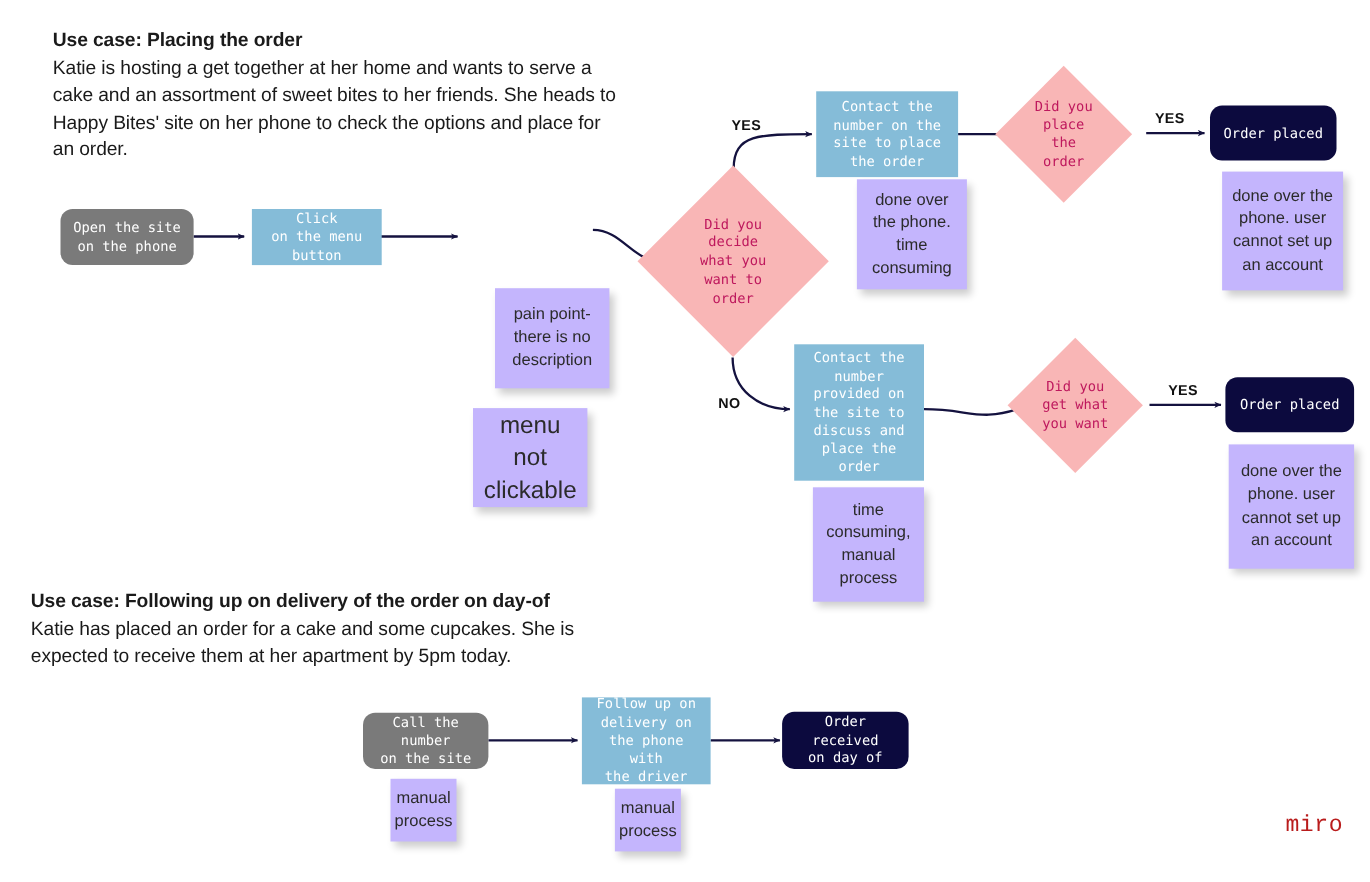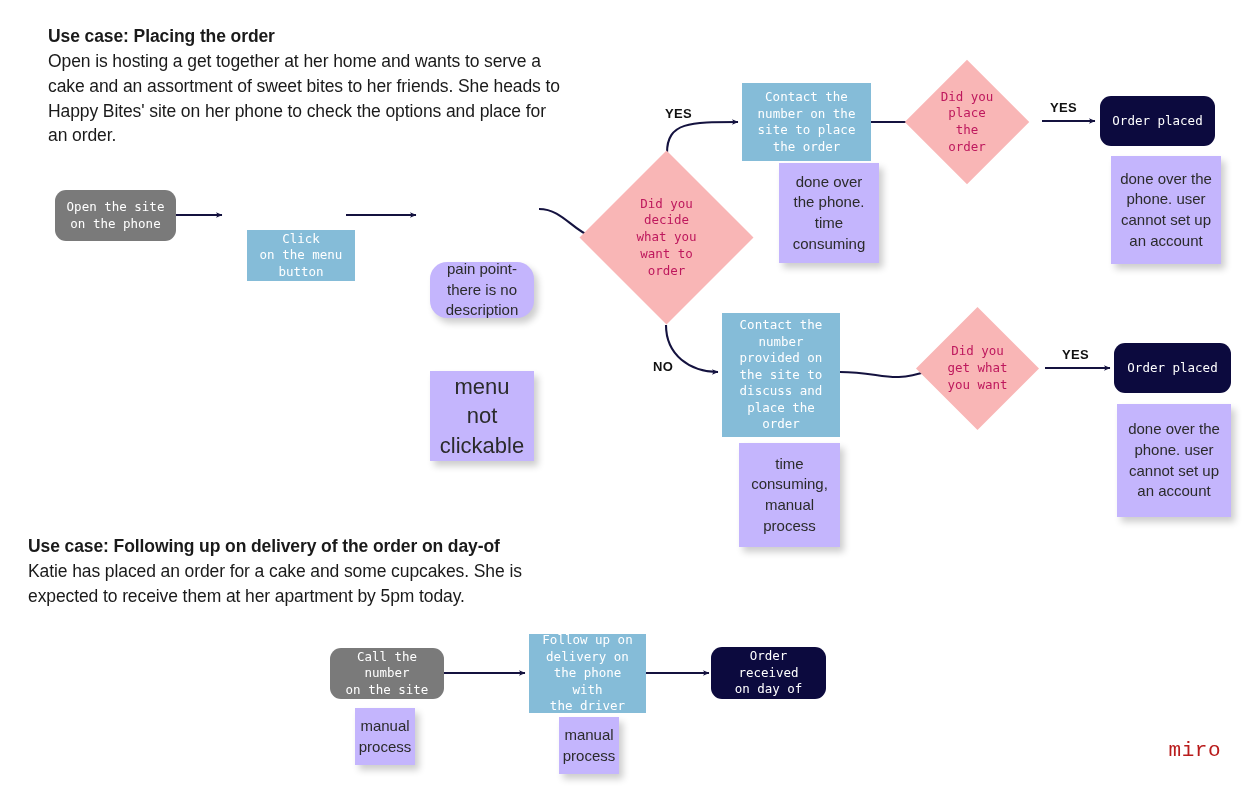--- a/index.html
+++ b/index.html
@@ -115,32 +115,32 @@
 
       <path d="M1045,368 L1110,368"></path>
 
       <path d="M444,673 L525,673"></path>
       <path d="M646,673 L709,673"></path>
     </g>
   </svg>
 
   <div class="usecase" style="left:48px; top:24px; width:520px;">
     <div class="uc-title">Use case: Placing the order</div>
-    <div class="uc-body">Open is hosting a get together at her home and wants to serve a cake and an assortment of sweet bites to her friends.  She heads to Happy Bites' site on her phone to check the options and place for an order.</div>
+    <div class="uc-body">Katie is hosting a get together at her home and wants to serve a cake and an assortment of sweet bites to her friends.  She heads to Happy Bites' site on her phone to check the options and place for an order.</div>
   </div>
 
   <div class="node gray" style="left:55px; top:190px; width:121px; height:51px;">Open the site
 on the phone</div>
 
-  <div class="node blue" style="left:247px; top:190px; width:108px; height:51px;margin-top:40px;">Click
+  <div class="node blue" style="left:229px; top:190px; width:118px; height:51px;">Click
 on the menu
 button</div>
 
 
-  <div class="sticky" style="left:430px; top:262px; width:104px; height:56px;border-radius:17px;">pain point-
+  <div class="sticky" style="left:450px; top:262px; width:104px; height:91px;">pain point-
 there is no
 description</div>
 
   <div class="sticky big" style="left:430px; top:371px; width:104px; height:90px;">menu
 not
 clickable</div>
 
   <div class="diamond" style="left:605px; top:176px; width:123px; height:123px;">
     <div class="dshape"></div>
     <div class="dtext">Did you

